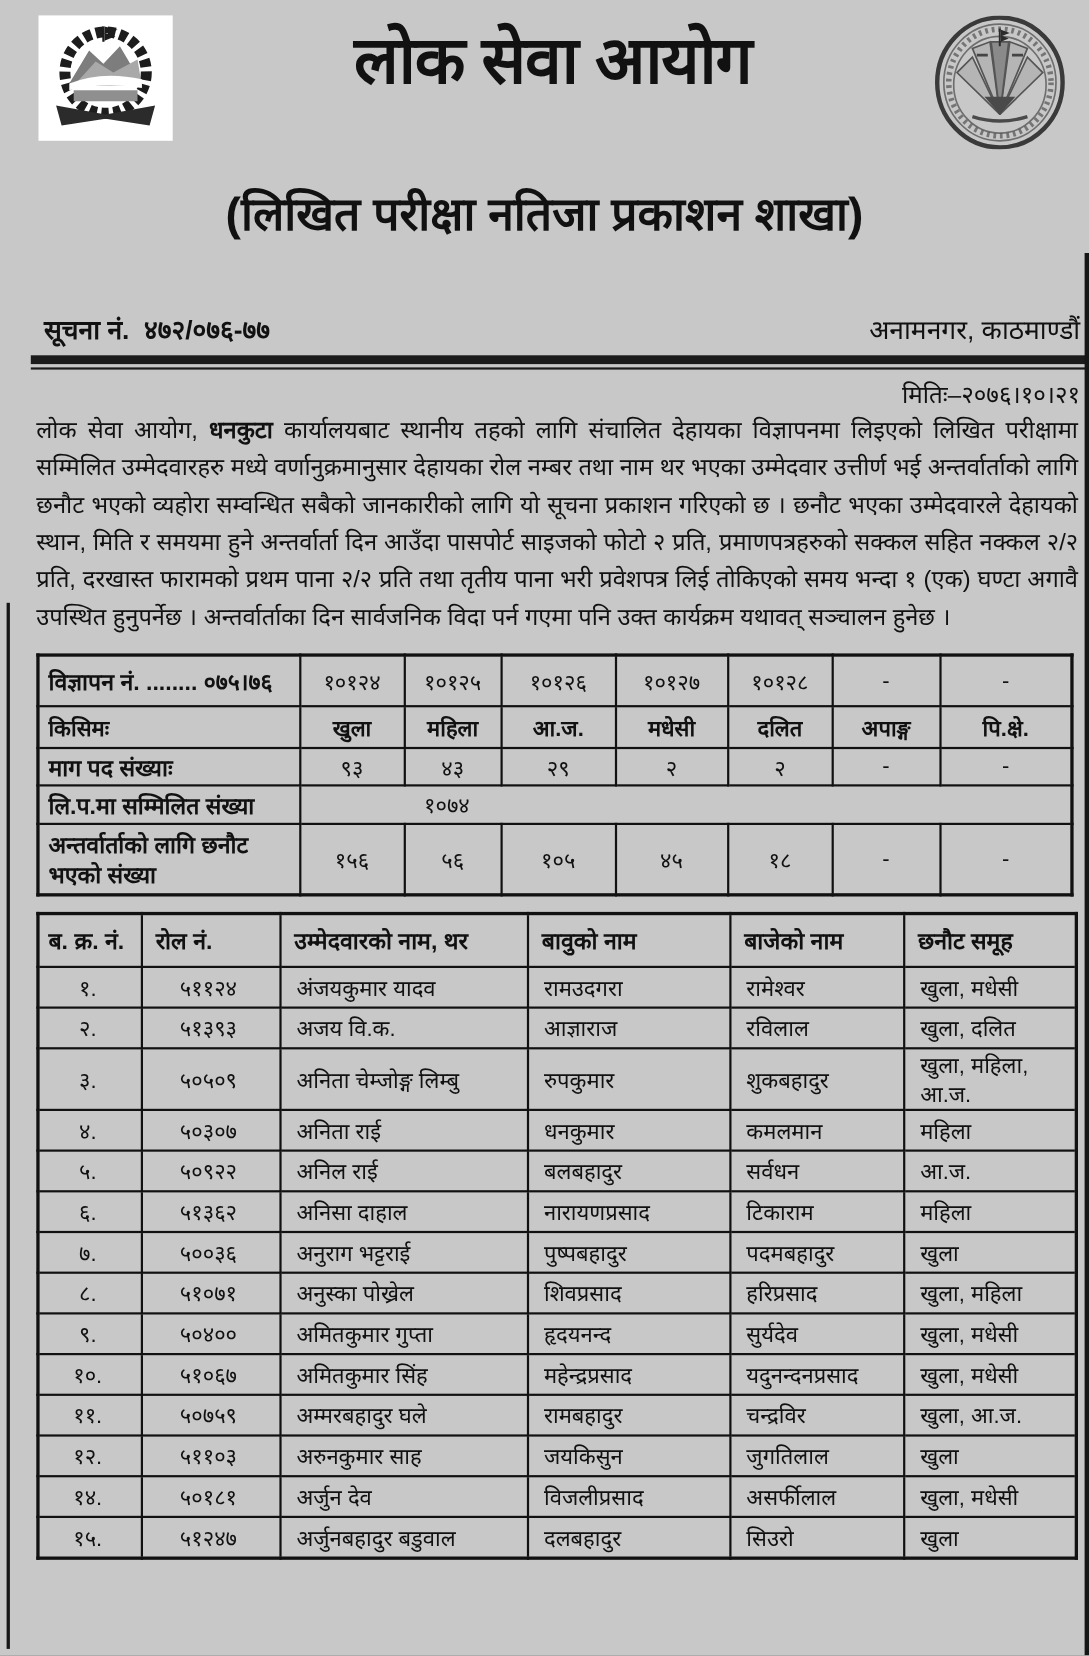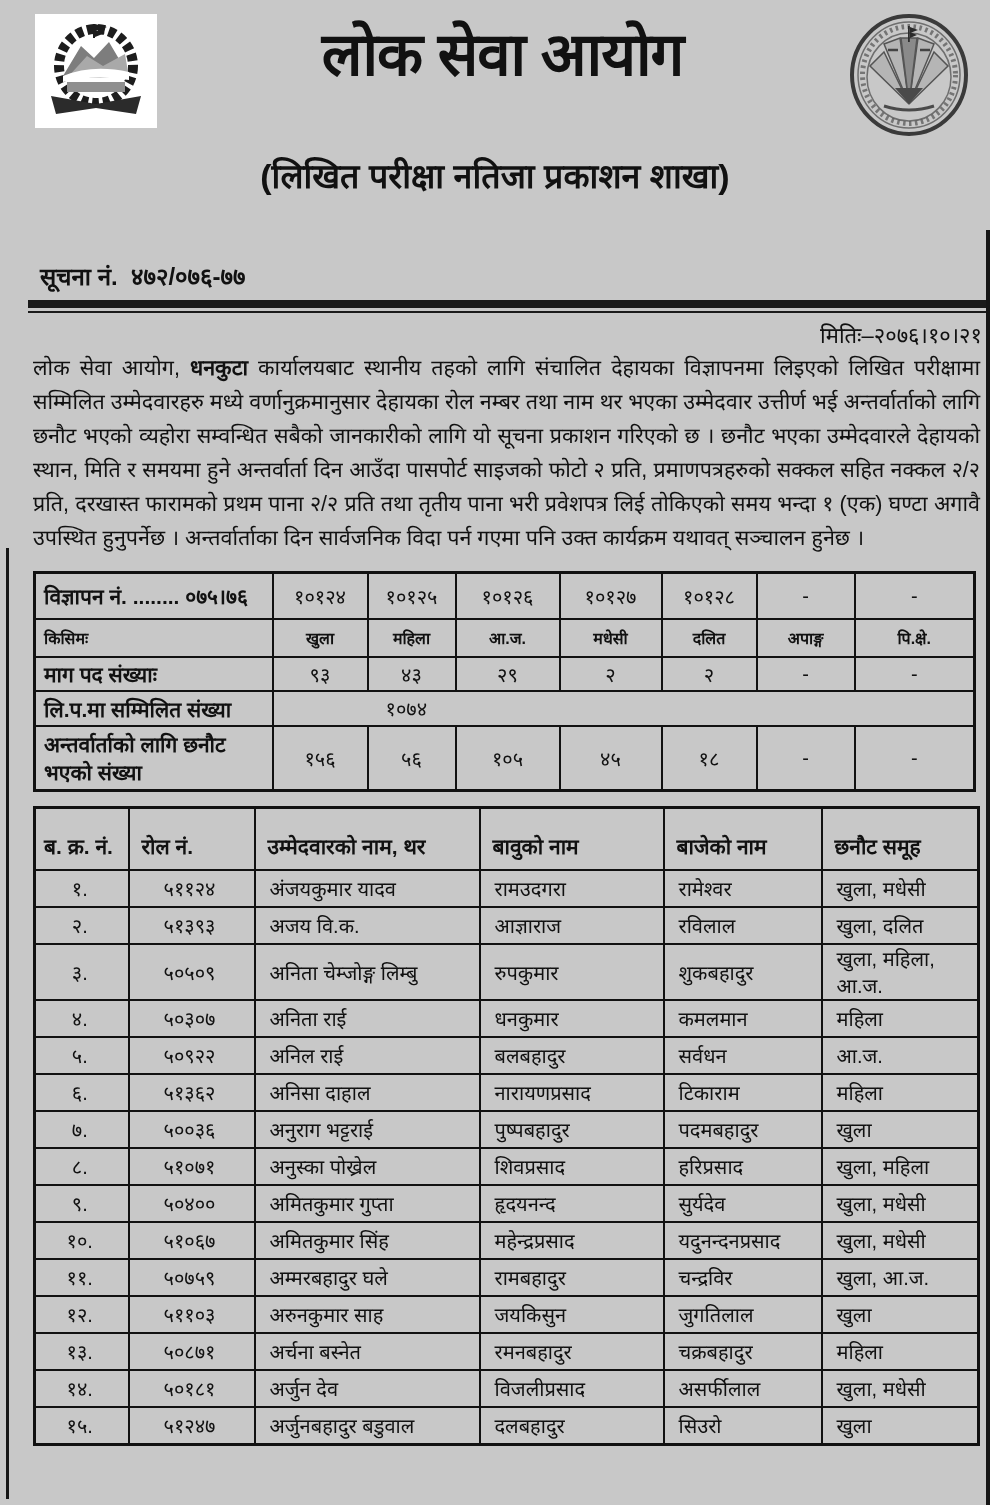--- a/index.html
+++ b/index.html
@@ -7,21 +7,21 @@
     position:relative;width:990px;height:1505px;margin:0 auto;
     background:#c8c8c8;overflow:hidden;color:#111;
     font-family:Liberation Sans, sans-serif;
     box-sizing:border-box;padding-top:14px;
   }
   .hdr{display:flex;align-items:flex-start;padding:0 12px 0 35px;}
   .logo-left{width:122px;height:114px;background:#ffffff;flex:0 0 auto;display:flex;align-items:center;justify-content:center;}
   .title-wrap{flex:1;text-align:center;}
   .main-title{font-size:60px;font-weight:bold;line-height:1.15;margin-top:6px;letter-spacing:-1px;}
   .logo-right{width:122px;height:122px;flex:0 0 auto;margin-right:8px;}
-  .subtitle{text-align:center;font-size:34px;font-weight:bold;margin-top:16px;}
+  .subtitle{text-align:center;font-size:42px;font-weight:bold;margin-top:28px;}
   .notice-row{display:flex;justify-content:space-between;align-items:flex-end;margin:20px 8px 0 40px;}
   .notice-no{font-size:24px;font-weight:bold;margin-top:41px;}
   .location{font-size:24px;}
   .rule{margin-left:28px;margin-top:8px;}
   .rule .thick{height:8px;background:#1b1b1b;}
   .rule .thin{height:2px;background:#1b1b1b;margin-top:3px;}
   .date-line{text-align:right;font-size:22px;margin:6px 8px 0 0;}
   .body-par{font-size:21.5px;line-height:34px;text-align:justify;margin:2px 10px 0 33px;}
   .svc{margin:10px 10px 0 33px;font-size:22px;line-height:35px;}
   .svc-row{display:flex;}
@@ -29,27 +29,27 @@
   .svc .c2{width:335px;flex:0 0 auto;}
   .svc .c1b{width:382px;flex:0 0 auto;}
   .svc .rest{flex:1;}
   .b{font-weight:bold;}
   table{border-collapse:collapse;table-layout:fixed;margin-left:33px;background:#c8c8c8;}
   table,td,th{border:2px solid #111;}
   .tbl-summary{width:940px;border-width:3px;margin-top:16px;border-radius:10px;}
   .tbl-summary td{font-size:20px;padding:2px 4px;text-align:center;vertical-align:middle;}
   .tbl-summary td.lbl{text-align:left;font-weight:bold;padding-left:8px;font-size:21px;}
   .tbl-summary tr.r1 td{height:40px;}
-  .tbl-summary tr.r2 td{height:32px;font-size:16px;}
+  .tbl-summary tr.r2 td{height:32px;font-size:20px;}
   .tbl-summary tr.r3 td{height:27px;}
   .tbl-summary tr.r4 td{height:29px;}
   .tbl-summary tr.r5 td{height:58px;}
   .tbl-summary td.spanval{text-align:left;padding-left:112px;}
   .tbl-cand{width:944px;border-width:3px;margin-top:14px;}
-  .tbl-cand th{font-size:21px;text-align:left;padding:20px 4px 6px 12px;height:34px;}
+  .tbl-cand th{font-size:21px;text-align:left;padding:6px 4px 6px 12px;height:34px;}
   .tbl-cand th.ctr{text-align:left;padding-left:8px;}
   .tbl-cand td{font-size:20px;height:35px;padding:0 4px;vertical-align:middle;text-align:left;padding-left:14px;}
   .tbl-cand td.ctr{text-align:center;padding-left:0;}
   .edge-right{position:absolute;right:0;top:230px;bottom:0;width:4px;background:#161616;}
   .edge-left{position:absolute;left:6px;top:548px;bottom:6px;width:3px;background:#161616;}
 </style>
 </head>
 <body>
 
 <div class="page">
@@ -95,20 +95,21 @@
     </div>
   </div>
 
   <div class="subtitle">(लिखित परीक्षा नतिजा प्रकाशन शाखा)</div>
 
   <div class="notice-row">
     <span class="notice-no">
       <span>सूचना नं.</span>&nbsp;
       <span>४७२/०७६-७७</span>
     </span>
+    <span class="location">अनामनगर, काठमाण्डौं</span>
   </div>
 
   <div class="rule">
     <div class="thick"></div>
     <div class="thin"></div>
   </div>
 
   <div class="date-line">मितिः–२०७६।१०।२१</div>
 
   <p class="body-par"><span>लोक सेवा आयोग, </span><span class="b">धनकुटा</span><span> कार्यालयबाट स्थानीय तहको लागि संचालित देहायका विज्ञापनमा लिइएको लिखित परीक्षामा सम्मिलित उम्मेदवारहरु मध्ये वर्णानुक्रमानुसार देहायका रोल नम्बर तथा नाम थर भएका उम्मेदवार उत्तीर्ण भई अन्तर्वार्ताको लागि छनौट भएको व्यहोरा सम्वन्धित सबैको जानकारीको लागि यो सूचना प्रकाशन गरिएको छ । छनौट भएका उम्मेदवारले देहायको स्थान, मिति र समयमा हुने अन्तर्वार्ता दिन आउँदा पासपोर्ट साइजको फोटो २ प्रति, प्रमाणपत्रहरुको सक्कल सहित नक्कल २/२ प्रति, दरखास्त फारामको प्रथम पाना २/२ प्रति तथा तृतीय पाना भरी प्रवेशपत्र लिई तोकिएको समय भन्दा १ (एक) घण्टा अगावै उपस्थित हुनुपर्नेछ । अन्तर्वार्ताका दिन सार्वजनिक विदा पर्न गएमा पनि उक्त कार्यक्रम यथावत् सञ्चालन  हुनेछ ।</span></p>
@@ -285,28 +286,20 @@
         </tr>
         <tr>
           <td class="ctr">१२.</td>
           <td class="ctr">५११०३</td>
           <td>अरुनकुमार साह</td>
           <td>जयकिसुन</td>
           <td>जुगतिलाल</td>
           <td>खुला</td>
         </tr>
         <tr>
-          <td class="ctr">१३.</td>
-          <td class="ctr">५०८७१</td>
-          <td>अर्चना बस्नेत</td>
-          <td>रमनबहादुर</td>
-          <td>चक्रबहादुर</td>
-          <td>महिला</td>
-        </tr>
-        <tr>
           <td class="ctr">१४.</td>
           <td class="ctr">५०१८१</td>
           <td>अर्जुन देव</td>
           <td>विजलीप्रसाद</td>
           <td>असर्फीलाल</td>
           <td>खुला, मधेसी</td>
         </tr>
         <tr>
           <td class="ctr">१५.</td>
           <td class="ctr">५१२४७</td>

